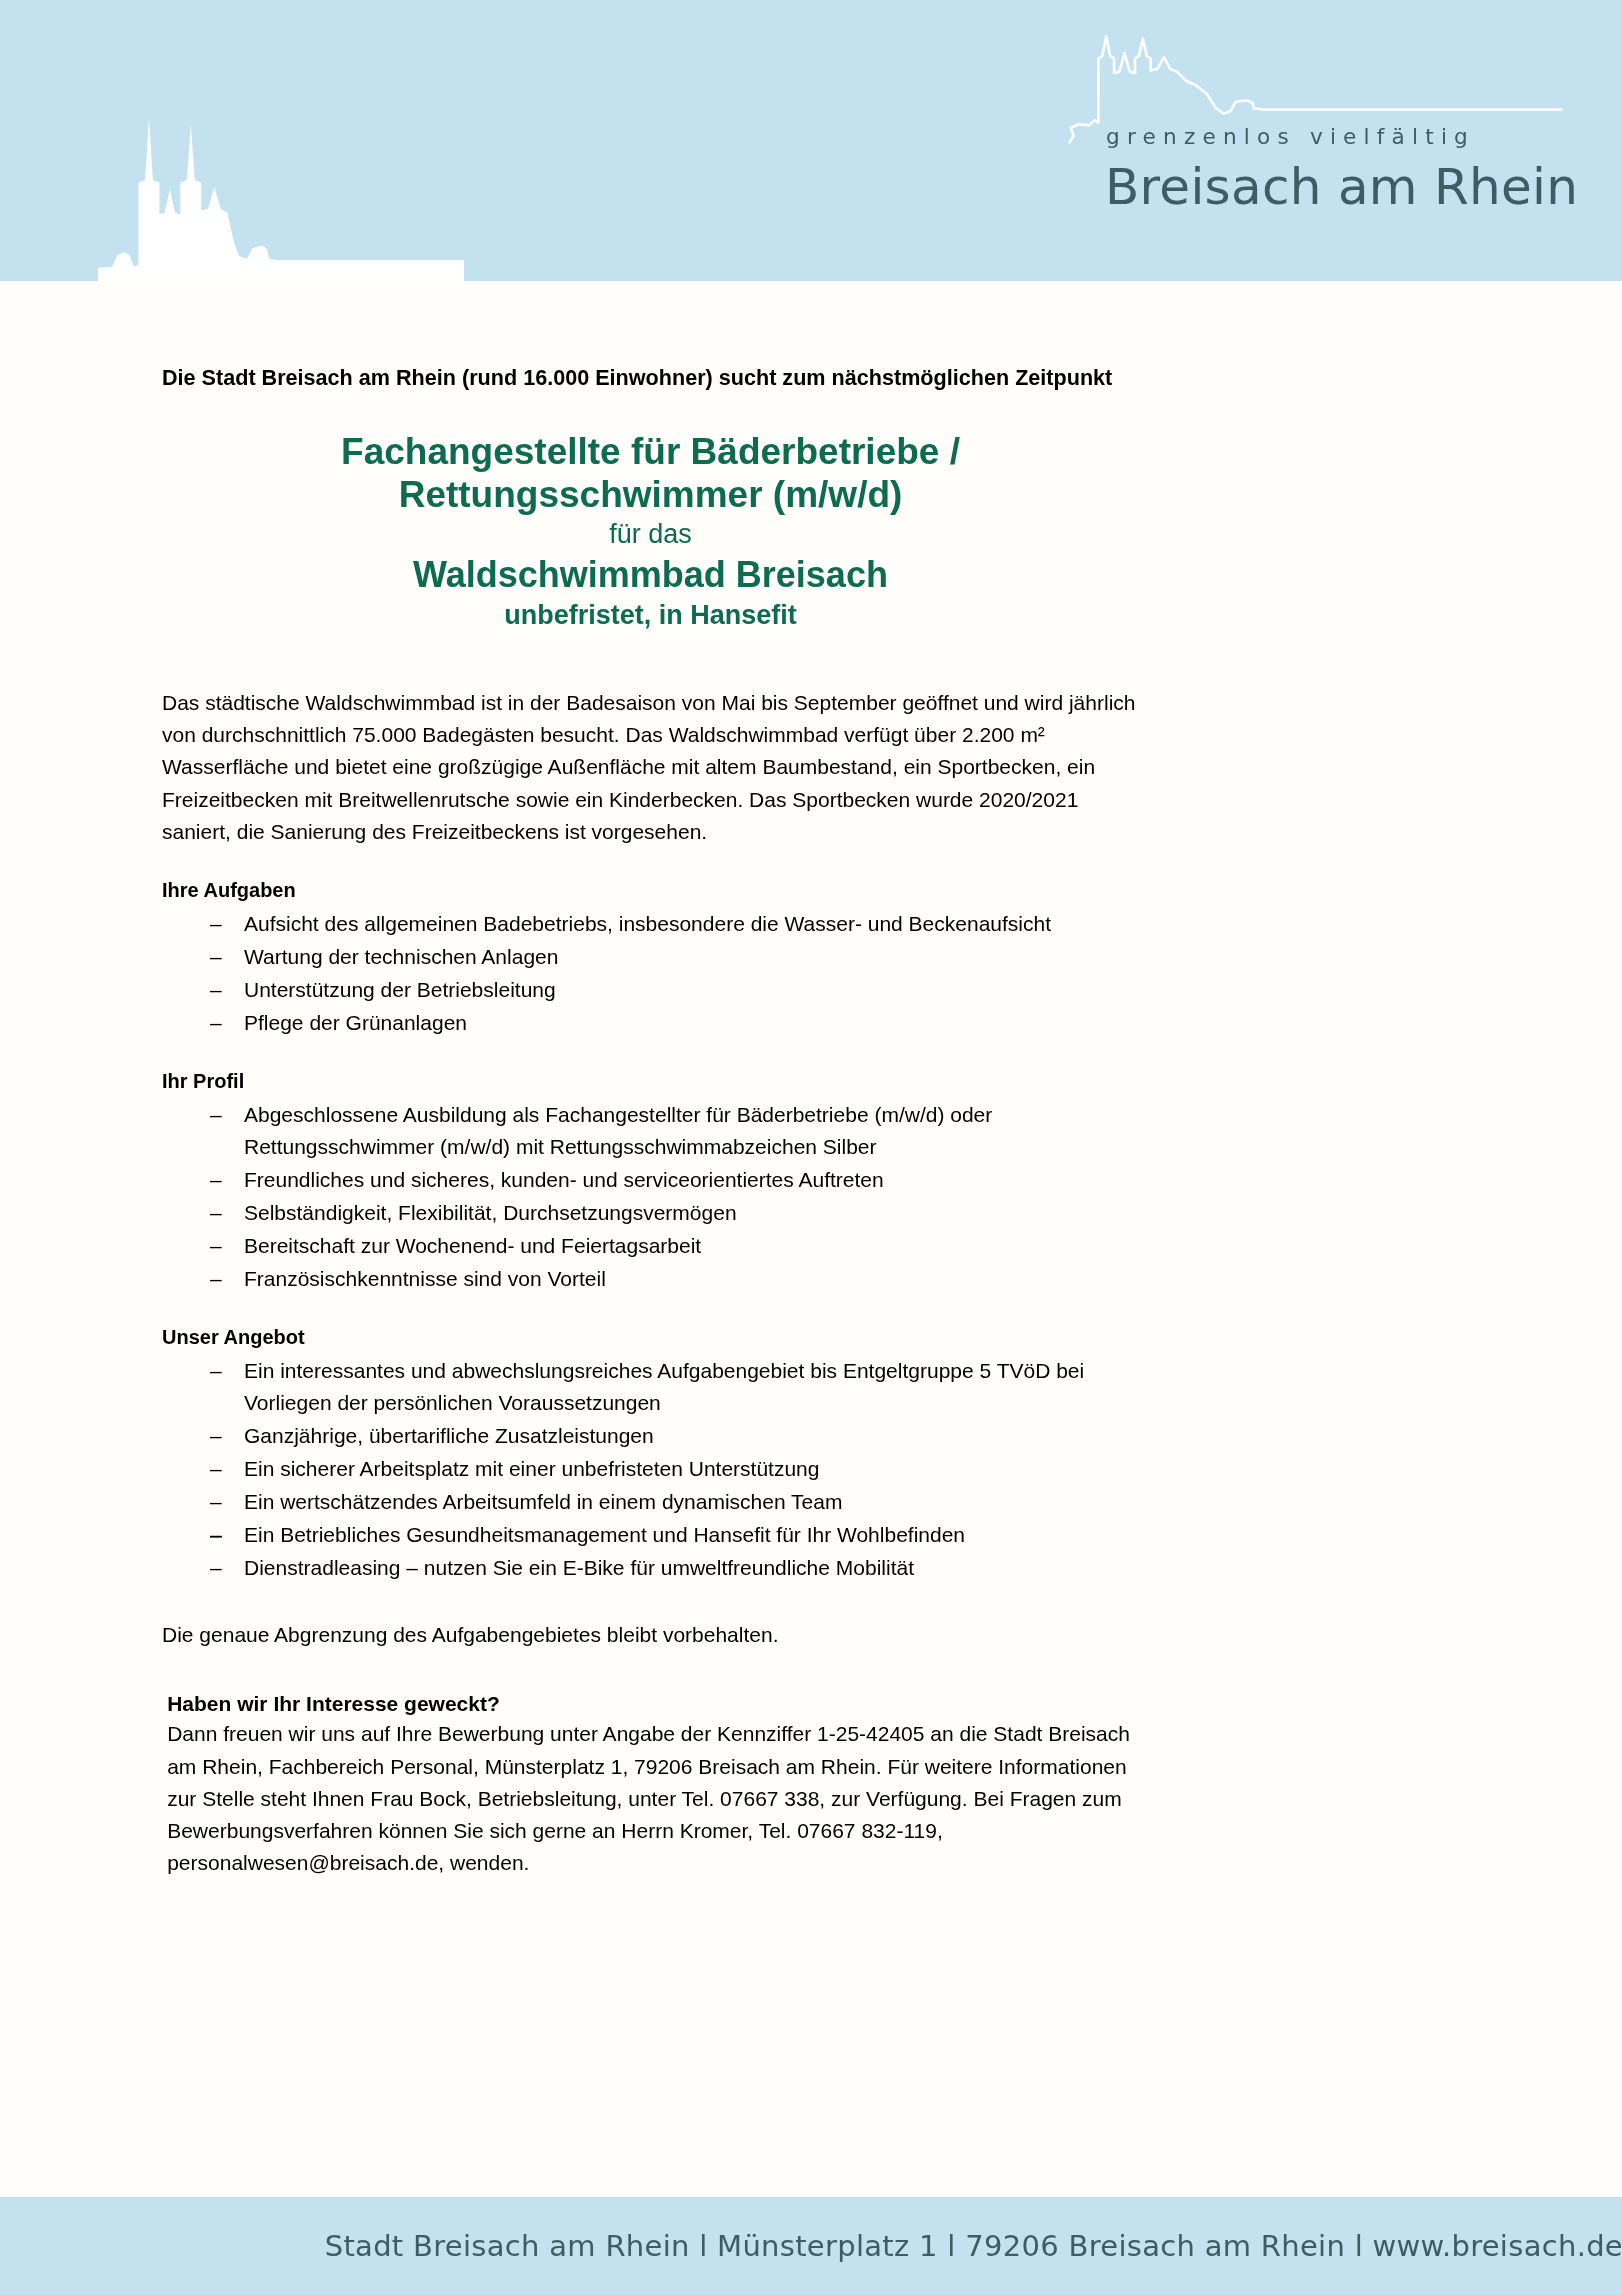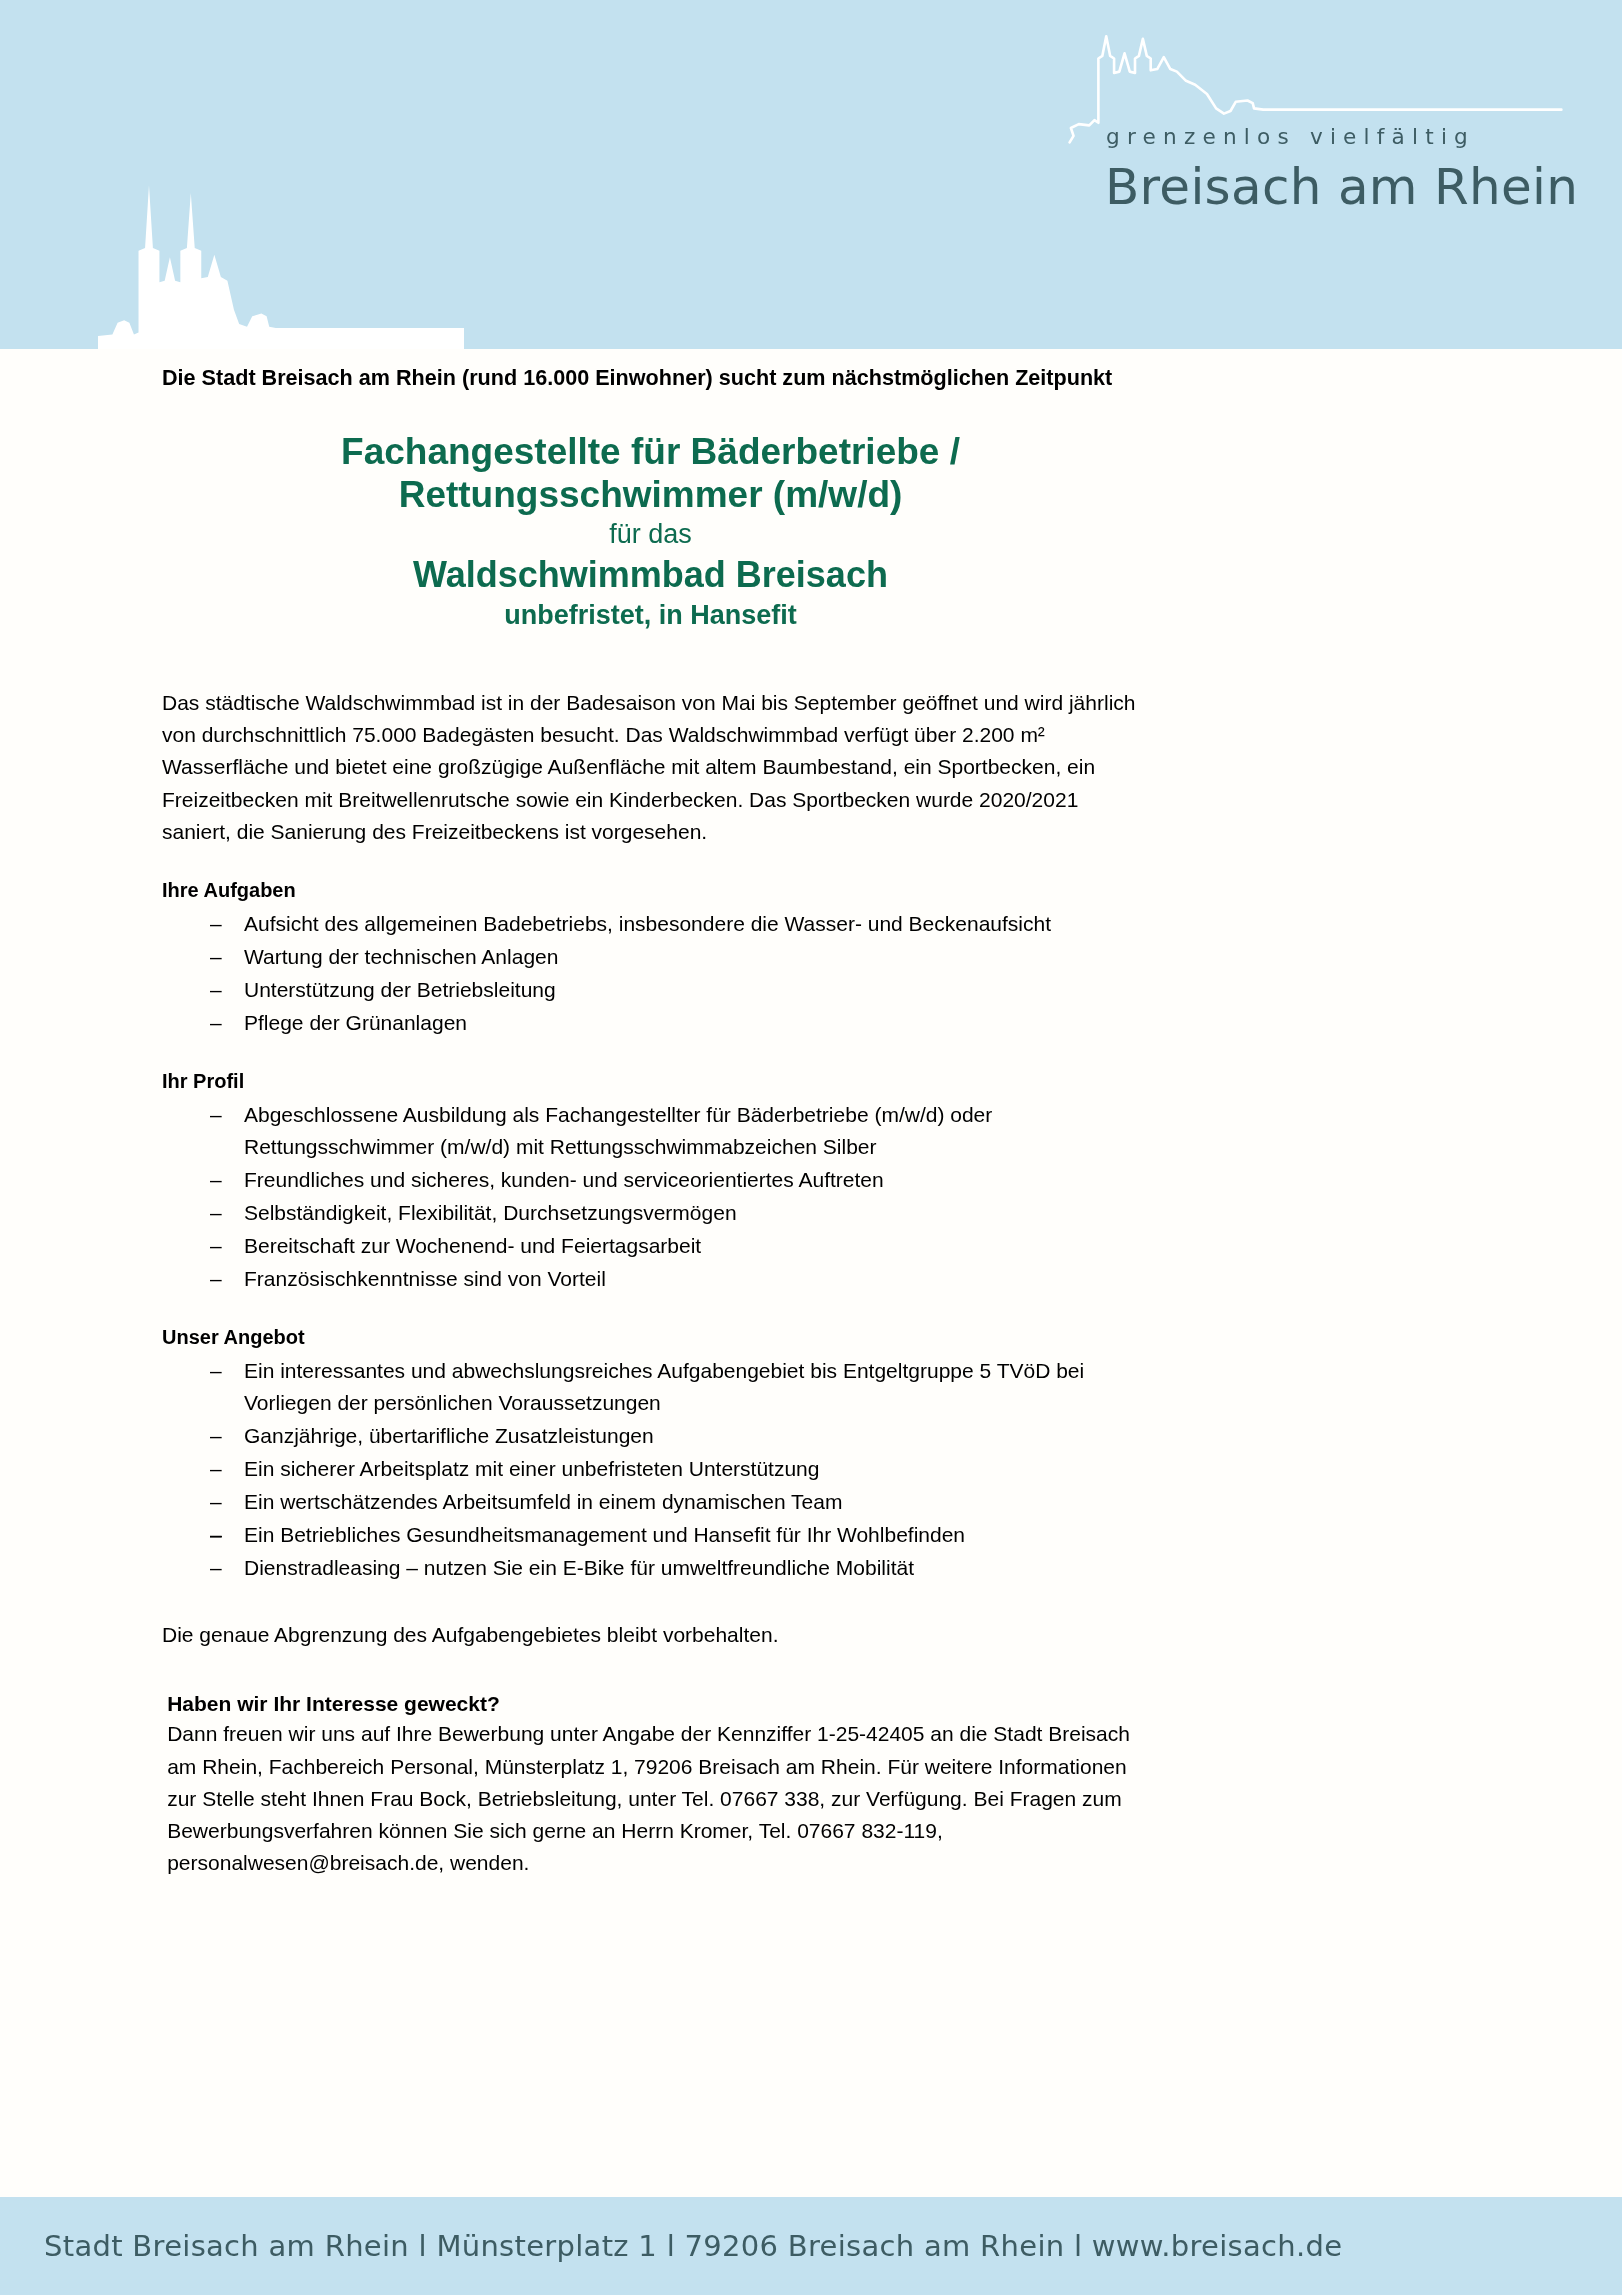--- a/index.html
+++ b/index.html
@@ -14,21 +14,21 @@
     color: #000000;
     position: relative;
     overflow: hidden;
   }
 
   
   .header-banner {
     position: absolute;
     top: 0; left: 0;
     width: 1623px;
-    height: 349px;
+    height: 281px;
     background: #c3e1ef;
     overflow: hidden;
   }
 
   .skyline-silhouette {
     position: absolute;
     left: 98px;
     bottom: 0;
     width: 366px;
     height: 190px;
@@ -163,21 +163,21 @@
 
   
   .footer-banner {
     position: absolute;
     bottom: 0; left: 0;
     width: 1623px;
     height: 98px;
     background: #c3e1ef;
     display: flex;
     align-items: center;
-    justify-content: flex-start;
+    justify-content: flex-end;
     padding-left: 44px;
   }
   .footer-text {
     font-family: "DejaVu Sans", sans-serif;
     font-size: 29px;
     color: #3d5c63;
     letter-spacing: 0.3px;
     white-space: nowrap;
   }
 </style>

